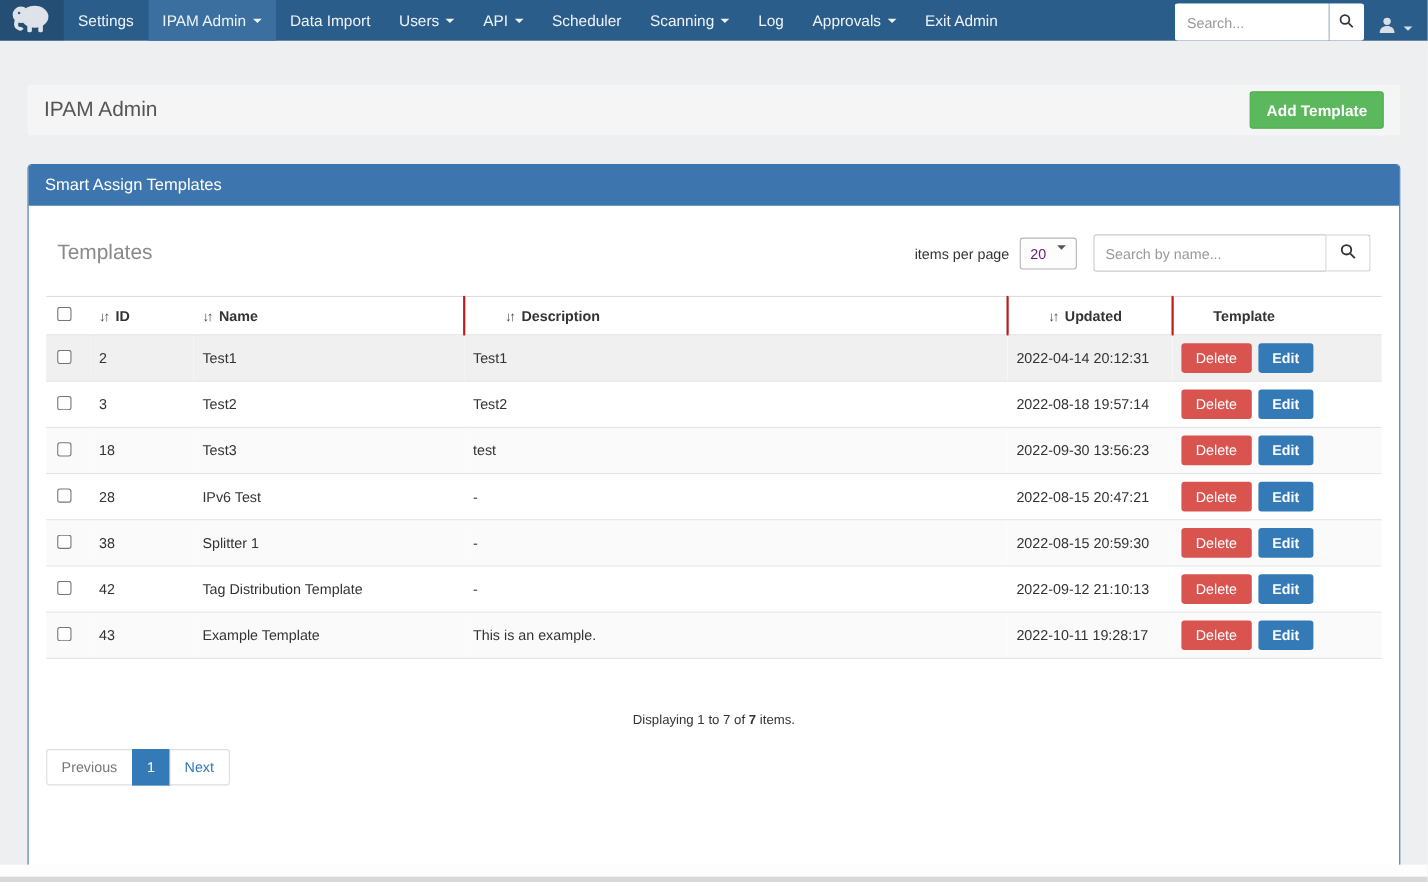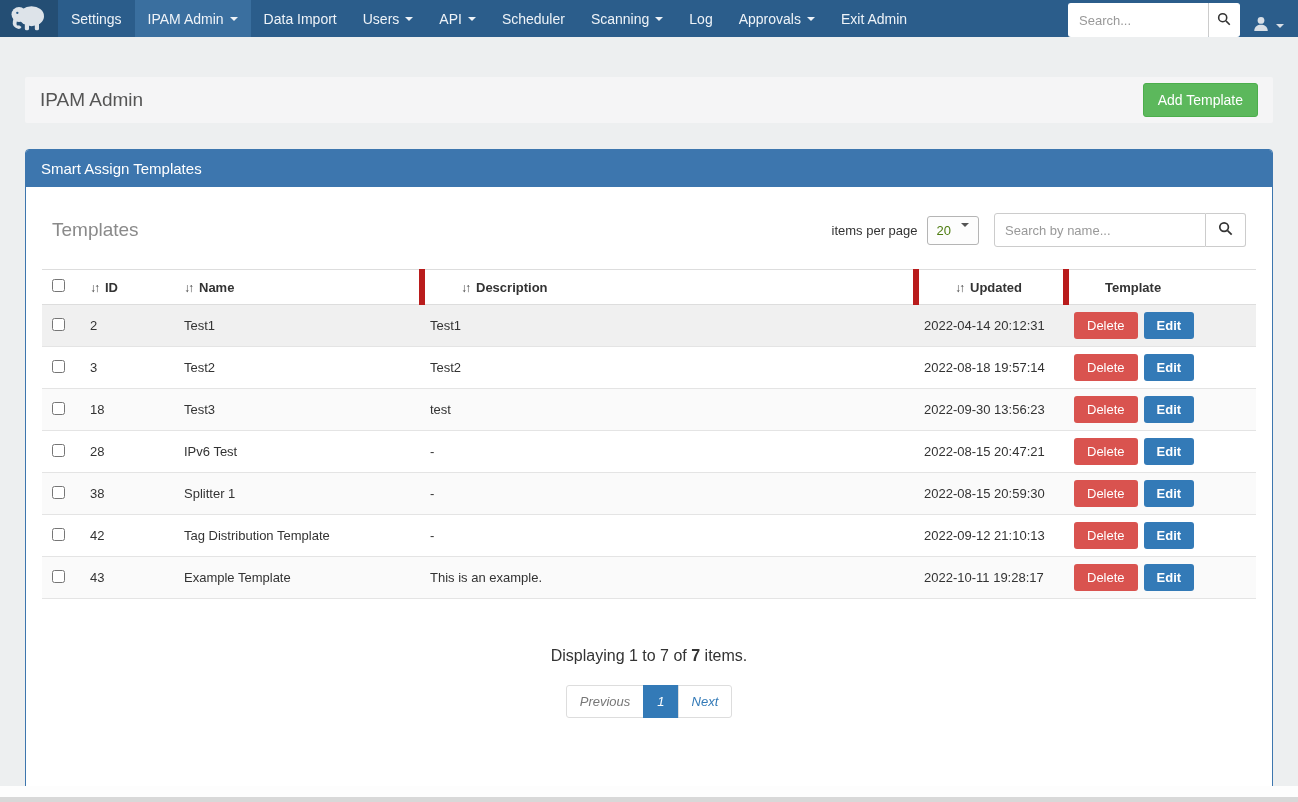--- a/index.html
+++ b/index.html
@@ -31,52 +31,52 @@
   .nav-right{margin-left:auto;display:flex;align-items:flex-end;gap:12px;padding-right:14px;}
   .nav-search{display:flex;height:34px;}
   .nav-search input{width:140px;border:1px solid #fff;border-right:none;border-radius:3px 0 0 3px;padding:0 10px;font-size:13px;color:#555;outline:none;}
   .nav-search input::placeholder{color:#999;}
   .nav-search button{width:32px;background:#fff;border:1px solid #fff;border-left:1px solid #ccc;border-radius:0 3px 3px 0;display:flex;align-items:center;justify-content:center;cursor:pointer;padding:0;}
   .user-menu{display:flex;align-items:center;color:#d9dfe6;cursor:pointer;}
   
   .page{padding:0 25px;}
   .page-header{margin-top:40px;background:#f5f5f6;height:46px;padding:0 15px;display:flex;align-items:center;justify-content:space-between;border-radius:2px;}
   .page-title{font-size:19px;font-weight:normal;color:#555;margin:0;}
-  .btn-add{background:var(--add-button,#5cb85c);color:#fff;border:1px solid #4cae4c;border-radius:3px;padding:8px 14px;font-size:14px;cursor:pointer;}
+  .btn-add{background:var(--add-button,#5cb85c);color:#fff;border:1px solid #4cae4c;border-radius:3px;padding:8px 14px;font-size:14px;cursor:pointer;font-weight:bold;}
   .panel{margin-top:26px;background:#fff;border:1px solid var(--panel-border,#3d76ae);border-radius:4px;}
   .panel-heading{background:var(--panel-header-bg,#3d76ae);color:#fff;font-size:15px;padding:10px 15px;border-radius:3px 3px 0 0;}
   .panel-body{padding:16px 16px 78px;}
   
   .toolbar{display:flex;align-items:center;justify-content:space-between;padding:10px 10px 22px;}
   .toolbar-title{font-size:19px;font-weight:normal;color:#8a8a8a;margin:0;}
   .toolbar-right{display:flex;align-items:center;gap:9px;font-size:13px;color:#333;}
-  .ipp-select{display:flex;align-items:flex-start;gap:8px;border:1px solid #b5b5b5;background:#fdfdfd;border-radius:3px;padding:6px 9px;font-size:13px;color:#4d7c0f;cursor:pointer;}
+  .ipp-select{display:flex;align-items:flex-start;gap:8px;border:1px solid #b5b5b5;background:#fdfdfd;border-radius:3px;padding:6px 9px;font-size:13px;color:#701a75;cursor:pointer;}
   .ipp-select .caret{border-top-color:#555;margin-left:2px;}
   .toolbar-search{display:flex;margin-left:6px;}
   .toolbar-search input{width:212px;height:34px;border:1px solid #ccc;border-radius:3px 0 0 3px;padding:0 10px;font-size:13px;color:#555;outline:none;}
   .toolbar-search input::placeholder{color:#999;}
   .toolbar-search button{width:40px;height:34px;border:1px solid #ccc;border-left:none;background:#fff;border-radius:0 3px 3px 0;display:flex;align-items:center;justify-content:center;cursor:pointer;padding:0;}
   
   table{width:100%;border-collapse:collapse;font-size:13px;color:#333;table-layout:fixed;}
   thead th{text-align:left;padding:9px 8px;border-top:1px solid #ddd;border-bottom:1px solid #ddd;font-weight:bold;font-size:13px;white-space:nowrap;}
-  th.divided{border-left:6px solid #b91c1c;padding-left:36px;}
+  th.divided{border-left:2px solid #b91c1c;padding-left:36px;}
   .sort-icon{color:#444;font-size:12px;margin-right:7px;letter-spacing:-2px;}
   .sort-icon::before{content:"\2193\2191";}
   tbody td{padding:12px 8px;border-bottom:1px solid #e4e4e4;overflow:hidden;white-space:nowrap;text-overflow:ellipsis;}
   tbody tr{background:#fff;}
   tbody tr:nth-child(odd){background:#fafafa;}
   tbody tr:first-child{background:#f0f0f0;}
   td.options,th.options{padding-top:7px;padding-bottom:7px;}
   .btn{border:none;border-radius:3px;color:#fff;font-size:13px;padding:6px 13px;cursor:pointer;}
   .btn-delete{background:var(--delete-button,#d9534f);margin-right:6px;}
   .btn-edit{background:var(--edit-button,#337ab7);font-weight:bold;}
   input[type="checkbox"]{width:13px;height:13px;margin:0 0 0 2px;cursor:pointer;}
   
-  .summary{text-align:center;font-size:16px;color:#333;margin-top:48px;}
-  .pager-wrap{display:flex;justify-content:center;margin-top:20px;font-style:italic;}
+  .summary{text-align:center;font-size:12px;color:#333;margin-top:48px;}
+  .pager-wrap{display:flex;margin-top:20px;}
   .pager{display:flex;}
   .pager a{border:1px solid #ddd;background:#fff;color:#777;font-size:13px;padding:8px 13px;margin-left:-1px;cursor:pointer;text-decoration:none;}
   .pager a:first-child{border-radius:3px 0 0 3px;margin-left:0;}
   .pager a:last-child{border-radius:0 3px 3px 0;color:#337ab7;}
   .pager a.active{background:var(--pager-active,#337ab7);border-color:var(--pager-active,#337ab7);color:#fff;}
   
   .footer{position:absolute;left:0;bottom:0;width:100%;height:16px;background:#fdfdfd;border-bottom:5px solid #d8d8d8;}
 </style>
 </head>
 <body>

